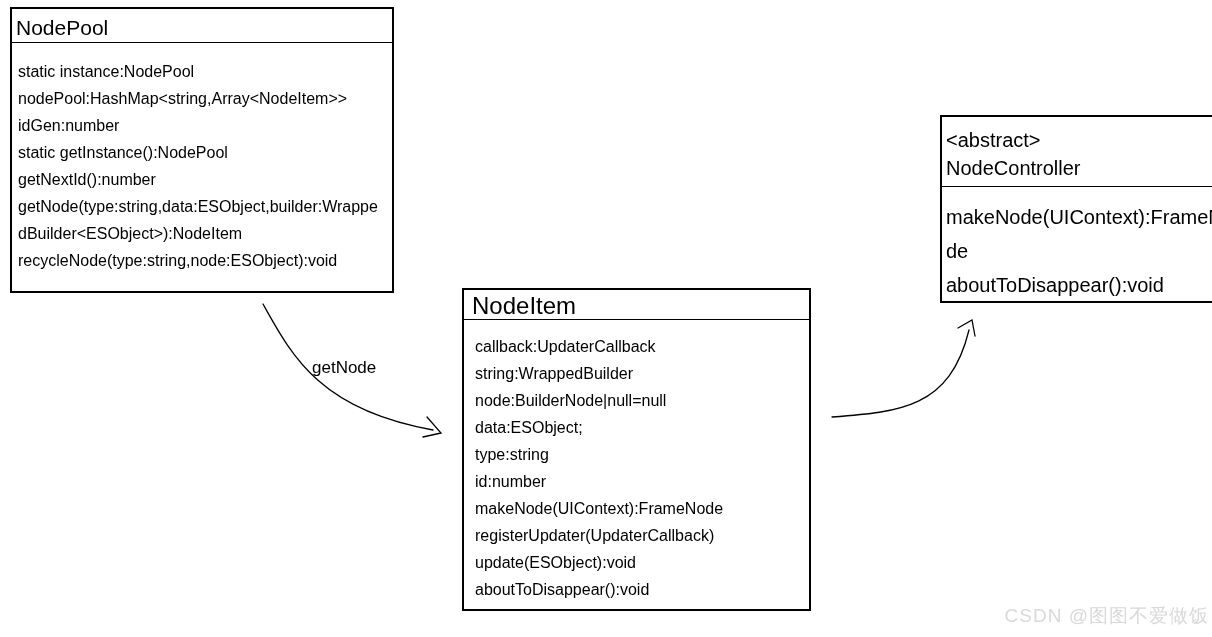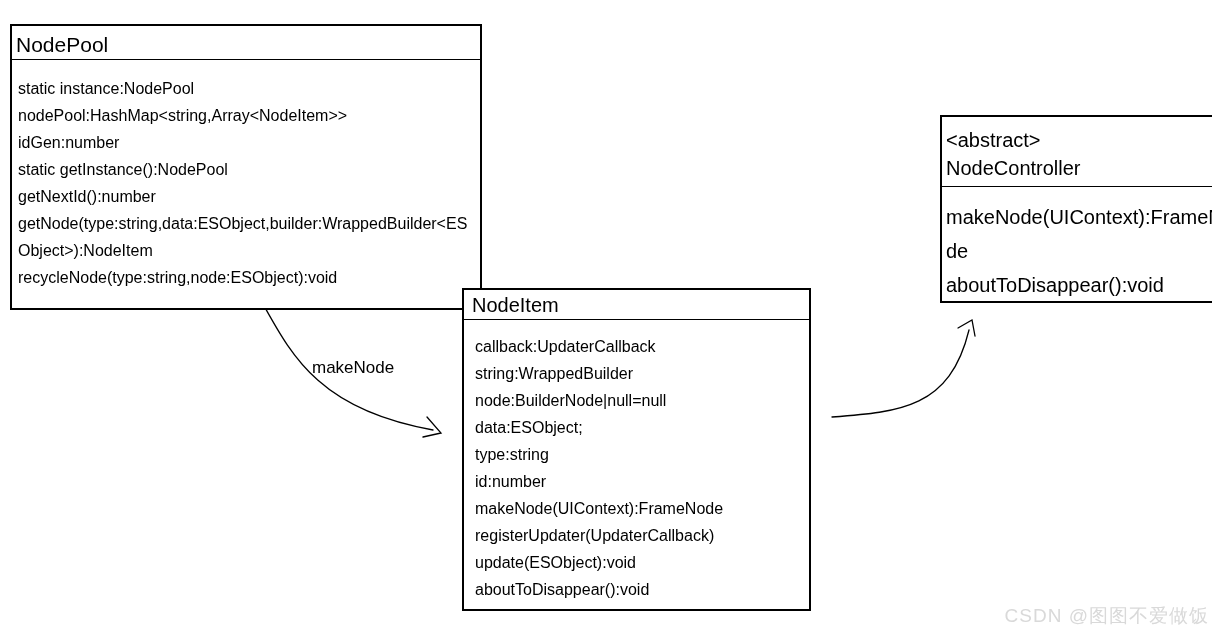--- a/index.html
+++ b/index.html
@@ -21,26 +21,26 @@
   }
   .cls {
     position: absolute;
     border: 2px solid #000000;
     background: #ffffff;
   }
   .cls-header { border-bottom: 1px solid #000000; }
   .cls-body { word-break: break-all; }
   .member { white-space: normal; }
 
-  #cls-nodepool { left: 10px; top: 24px; width: 472px; height: 286px; }
+  #cls-nodepool { left: 10px; top: 7px; width: 384px; height: 286px; }
   #cls-nodepool .cls-header { height: 34px; padding: 7px 0 0 4px; font-size: 21px; line-height: 24px; }
   #cls-nodepool .cls-body { padding: 15px 7px 0 6px; font-size: 16px; line-height: 27px; }
 
   #cls-nodeitem { left: 462px; top: 288px; width: 349px; height: 323px; }
-  #cls-nodeitem .cls-header { height: 30px; padding: 4px 0 0 8px; font-size: 20px; line-height: 23px; }
+  #cls-nodeitem .cls-header { height: 30px; padding: 4px 0 0 8px; font-size: 24px; line-height: 23px; }
   #cls-nodeitem .cls-body { padding: 13px 8px 0 11px; font-size: 16px; line-height: 27px; }
 
   #cls-nodecontroller { left: 940px; top: 115px; width: 306px; height: 188px; }
   #cls-nodecontroller .cls-header { height: 70px; padding: 9px 0 0 4px; font-size: 20px; line-height: 28px; }
   #cls-nodecontroller .cls-body { padding: 13px 4px 0 4px; font-size: 20px; line-height: 34px; }
 
   .edge-label {
     position: absolute;
     left: 312px; top: 358px;
     font-size: 17px;
@@ -109,17 +109,17 @@
     <div class="cls-header">
       <div>&lt;abstract&gt;</div>
       <div>NodeController</div>
     </div>
     <div class="cls-body">
       <div class="member">makeNode(UIContext):FrameNode</div>
       <div class="member">aboutToDisappear():void</div>
     </div>
   </div>
 
-  <div class="edge-label">makeNode</div>
+  <div class="edge-label">getNode</div>
 
   <div class="watermark">CSDN @图图不爱做饭</div>
 
 </div>
 
 </body></html>

